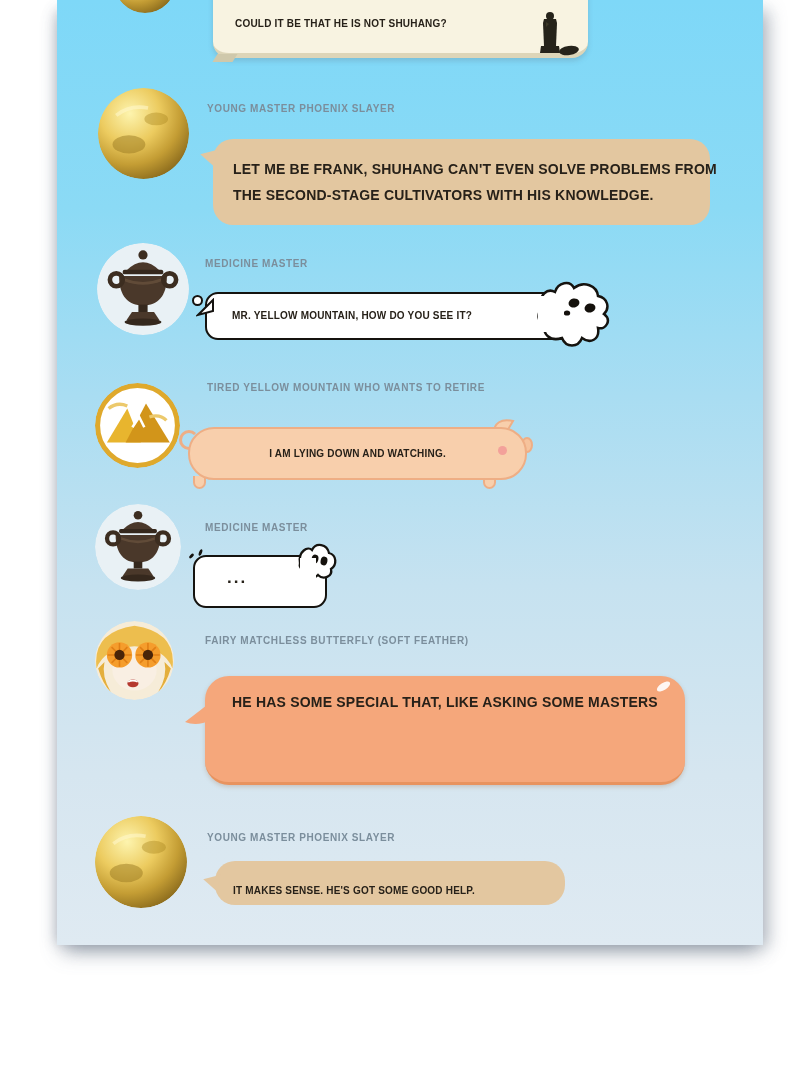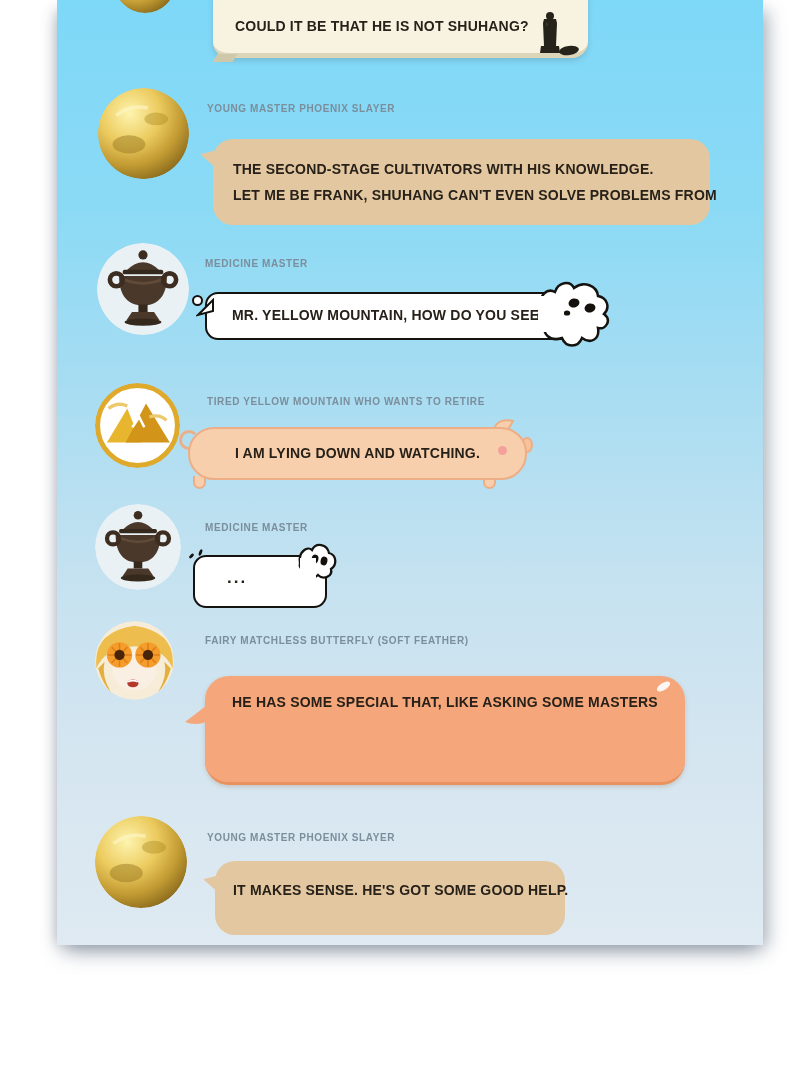--- a/index.html
+++ b/index.html
@@ -9,21 +9,21 @@
   #panel{position:absolute;left:57px;top:0;width:706px;height:945px;
          background:linear-gradient(180deg,#7ed8f8 0%,#8bdaf5 22%,#a9ddf2 42%,#c6e2f0 62%,#d6e6f0 82%,#dfeaf2 100%);
          box-shadow:10px 6px 16px -4px rgba(96,110,128,.38),
                     -8px 4px 12px -6px rgba(96,110,128,.30),
                     0 12px 18px -4px rgba(96,110,128,.42);}
   .avatar{position:absolute;border-radius:50%;overflow:hidden;}
   .avatar svg{display:block;width:100%;height:100%;}
   .username{position:absolute;font-weight:700;font-size:10px;letter-spacing:.6px;
             color:#7b8e9c;white-space:nowrap;}
   .bubble{position:absolute;box-sizing:border-box;}
-  .msgtext{font-weight:700;font-size:14px;letter-spacing:.2px;color:#272119;white-space:nowrap;}
+  .msgtext{font-weight:700;font-size:10px;letter-spacing:.2px;color:#272119;white-space:nowrap;}
   .line{white-space:nowrap;font-weight:700;font-size:14px;letter-spacing:.2px;color:#272119;}
   
   .b-cream{background:#f8f3e1;border-radius:14px 14px 16px 16px;border-bottom:5px solid #ddd5b8;
            box-shadow:0 3px 5px rgba(90,110,130,.25);}
   .b-tan{background:#e3c7a0;border-radius:20px;}
   .b-white{background:#ffffff;border:2.5px solid #15130f;border-radius:13px;}
   .b-peach{background:#f8cfac;border:2px solid #eeae85;border-radius:26px;z-index:2;}
   .b-orange{background:#f5a77b;border-radius:24px;border-bottom:3px solid #e8935f;
             box-shadow:0 2px 4px rgba(150,100,60,.25);}
   .tail-tan{position:absolute;width:0;height:0;border-top:8px solid transparent;
@@ -86,22 +86,22 @@
           </defs>
         <circle cx="50" cy="50" r="50" fill="url(#g2a)"></circle>
         <ellipse cx="34" cy="62" rx="18" ry="10" fill="#9a7a22" opacity=".5"></ellipse>
         <ellipse cx="64" cy="34" rx="13" ry="7" fill="#a8841f" opacity=".4"></ellipse>
         <path d="M20,30 Q35,18 55,22" stroke="#fff6c8" stroke-width="4" fill="none" opacity=".6"></path>
       </svg>
     </div>
     <div class="username" style="left:150px;top:103px;">YOUNG MASTER PHOENIX SLAYER</div>
     <div class="bubble b-tan" style="left:156px;top:139px;width:497px;height:86px;padding:17px 0 0 20px;">
       <div class="tail-tan" style="left:-13px;top:9px;"></div>
+      <div class="line" style="line-height:26px;">LET ME BE FRANK, SHUHANG CAN'T EVEN SOLVE PROBLEMS FROM</div>
       <div class="line" style="line-height:26px;">THE SECOND-STAGE CULTIVATORS WITH HIS KNOWLEDGE.</div>
-      <div class="line" style="line-height:26px;">LET ME BE FRANK, SHUHANG CAN'T EVEN SOLVE PROBLEMS FROM</div>
     </div>
 
     <div class="avatar" style="left:40px;top:243px;width:92px;height:92px;">
       <svg viewBox="0 0 100 100">
         <circle cx="50" cy="50" r="50" fill="#e9f1f5"></circle>
         <circle cx="50" cy="13" r="5" fill="#3c2d20"></circle>
         <path d="M32,30 Q50,12 68,30 Z" fill="#4a382a"></path>
         <rect x="28" y="29" width="44" height="5" rx="2" fill="#35281d"></rect>
         <path d="M24,36 C24,58 34,68 50,68 C66,68 76,58 76,36 Z" fill="#4a382a"></path>
         <path d="M30,40 Q50,48 70,40" stroke="#6b543f" stroke-width="3" fill="none" opacity=".7"></path>
@@ -134,21 +134,21 @@
     <div class="avatar" style="left:38px;top:383px;width:85px;height:85px;">
       <svg viewBox="0 0 100 100">
         <circle cx="50" cy="50" r="47" fill="#ffffff" stroke="#dfa92c" stroke-width="6"></circle>
         <path d="M14,70 L38,30 L54,70 Z" fill="#e8b52e"></path>
         <path d="M36,70 L60,24 L88,70 Z" fill="#d2951a"></path>
         <path d="M44,52 L52,40 L58,52" stroke="#ffffff" stroke-width="3" fill="none"></path>
         <path d="M16,30 Q26,22 38,27" stroke="#ecc96c" stroke-width="4" fill="none"></path>
         <path d="M64,40 Q76,36 84,44" stroke="#ecc96c" stroke-width="4" fill="none"></path>
       </svg>
     </div>
-    <div class="username" style="left:150px;top:396px;">TIRED YELLOW MOUNTAIN WHO WANTS TO RETIRE</div>
+    <div class="username" style="left:150px;top:382px;">TIRED YELLOW MOUNTAIN WHO WANTS TO RETIRE</div>
 
     <div class="pigpart" style="left:122px;top:430px;width:14px;height:14px;border:3px solid #eeae85;
                 border-radius:50%;border-right-color:transparent;"></div>
     <svg class="pigpart" width="26" height="20" style="left:432px;top:415px;">
       <path d="M4,19 Q6,2 24,6 Q20,13 16,19 Z" fill="#f8cfac" stroke="#eeae85" stroke-width="2"></path>
     </svg>
     <div class="pigpart" style="left:464px;top:437px;width:12px;height:16px;background:#f6c39c;
                 border:2px solid #eeae85;border-radius:50%;box-sizing:border-box;"></div>
     <div class="pigpart leg" style="left:136px;top:476px;"></div>
     <div class="pigpart leg" style="left:426px;top:476px;"></div>
@@ -237,19 +237,19 @@
               <stop offset="100%" stop-color="#8a6a1c"></stop>
         </radialGradient>
           </defs>
         <circle cx="50" cy="50" r="50" fill="url(#g7a)"></circle>
         <ellipse cx="34" cy="62" rx="18" ry="10" fill="#9a7a22" opacity=".5"></ellipse>
         <ellipse cx="64" cy="34" rx="13" ry="7" fill="#a8841f" opacity=".4"></ellipse>
         <path d="M20,30 Q35,18 55,22" stroke="#fff6c8" stroke-width="4" fill="none" opacity=".6"></path>
       </svg>
     </div>
     <div class="username" style="left:150px;top:832px;">YOUNG MASTER PHOENIX SLAYER</div>
-    <div class="bubble b-tan" style="left:158px;top:861px;width:350px;height:74px;">
+    <div class="bubble b-tan" style="left:158px;top:861px;width:350px;height:44px;">
       <div class="tail-tan" style="left:-12px;top:12px;"></div>
       <div class="msgtext" style="line-height:59px;padding-left:18px;">IT MAKES SENSE. HE'S GOT SOME GOOD HELP.</div>
     </div>
 
   </div>
 </div>
 
 </body></html>

